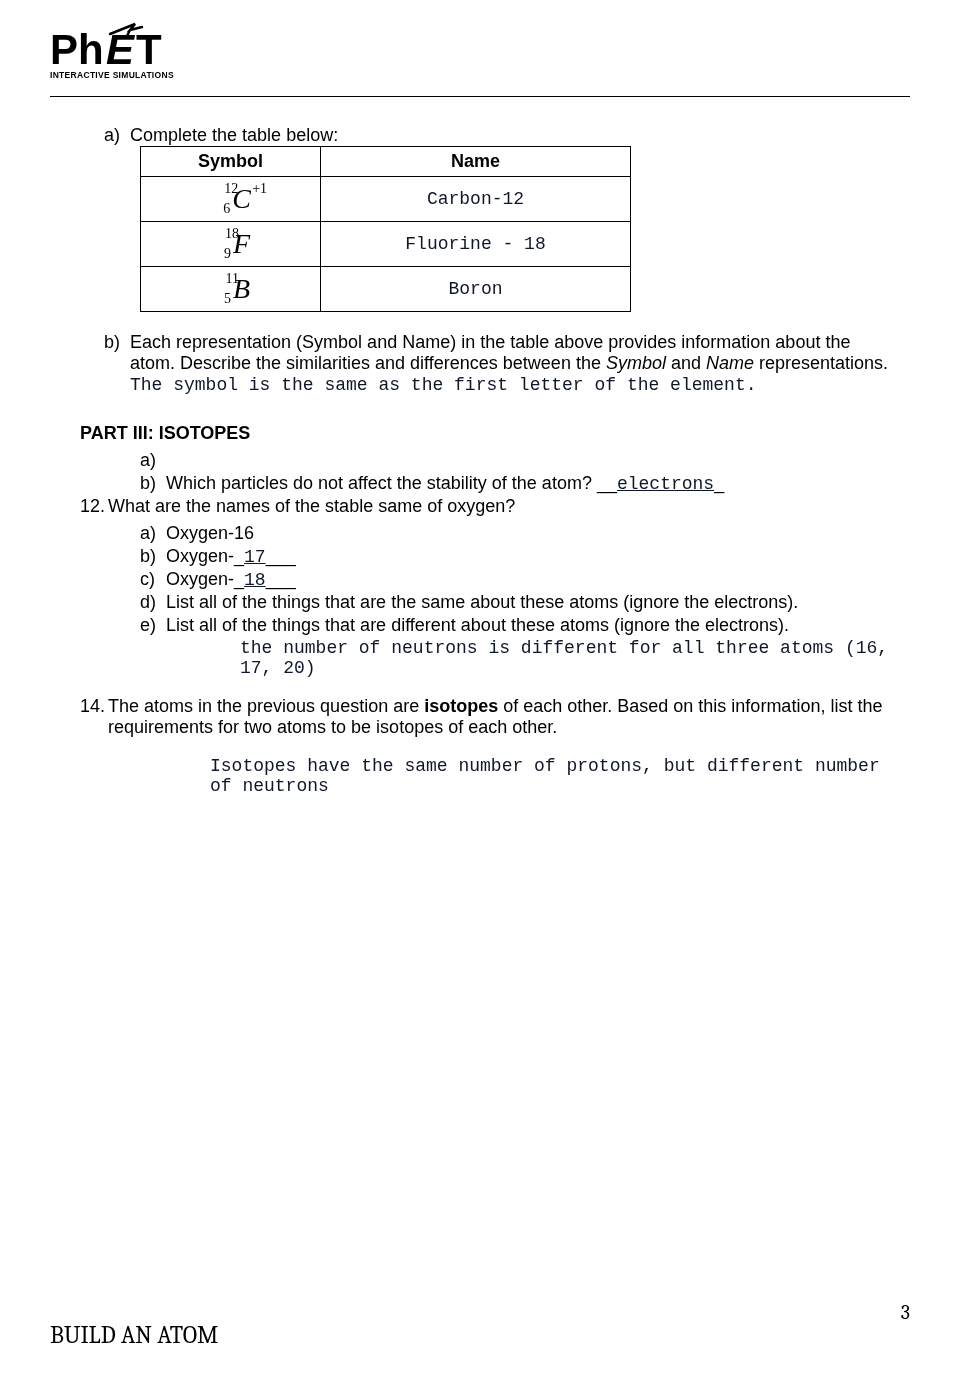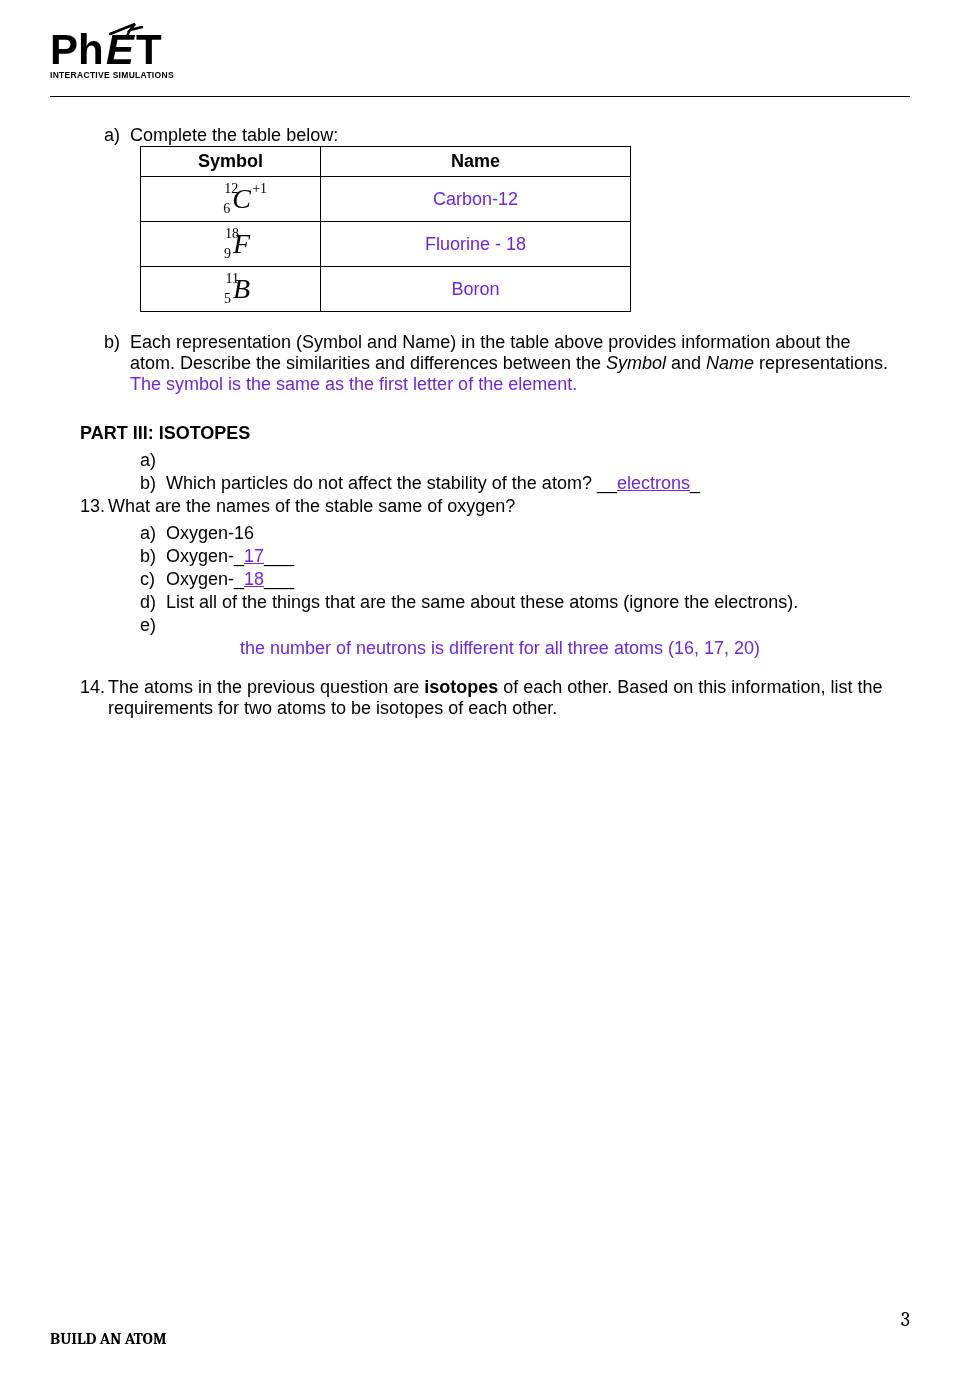--- a/index.html
+++ b/index.html
@@ -46,21 +46,21 @@
       padding: 4px 0;
     }
     td.symbol-cell {
       width: 180px;
       padding: 6px 0;
     }
     td.name-cell {
       width: 310px;
       padding: 6px 0;
     }
-    .blue { color: #6d28d9; }
+    .blue { color: #0f172a; font-family: Liberation Mono, monospace; }
     .isotope {
       font-family: 'Times New Roman', serif;
       font-style: italic;
       font-size: 28px;
       display: inline-block;
       position: relative;
       padding-left: 22px;
     }
     .isotope .mass {
       position: absolute;
@@ -111,22 +111,21 @@
     }
     .ul { text-decoration: underline; }
     .footer {
       position: absolute;
       bottom: 24px;
       left: 50px;
       right: 50px;
     }
     .footer-title {
       font-family: Cambria, Georgia, serif;
-      font-size: 16px;
-      font-weight: bold;
+      font-size: 24px;
     }
     .page-num {
       position: absolute;
       right: 0;
       top: -20px;
       font-family: Cambria, Georgia, serif;
       font-size: 20px;
     }
     .mb6 { margin-bottom: 6px; }
     .mb18 { margin-bottom: 18px; }
@@ -209,21 +208,21 @@
     </div>
     <div class="row mb18">
       <div class="al">b)</div>
       <div>
         <span>Which particles do not affect the stability of the atom? __</span><span class="blue ul">electrons</span><span>_</span>
       </div>
     </div>
   </div>
 
   <div class="q-item">
-    <div class="num">13.</div>
+    <div class="num">12.</div>
     <div>What are the names of the stable same of oxygen?</div>
   </div>
   <div class="sub-list">
     <div class="row">
       <div class="al">a)</div>
       <div>Oxygen-16</div>
     </div>
     <div class="row">
       <div class="al">b)</div>
       <div>
@@ -235,29 +234,31 @@
       <div>
         <span>Oxygen-_</span><span class="blue ul">18</span><span>___</span>
       </div>
     </div>
     <div class="row mb18">
       <div class="al">d)</div>
       <div>List all of the things that are the same about these atoms (ignore the electrons).</div>
     </div>
     <div class="row mb18">
       <div class="al">e)</div>
+      <div>List all of the things that are different about these atoms (ignore the electrons).</div>
     </div>
     <div class="indent3 blue mb18">the number of neutrons is different for all three atoms (16, 17, 20)</div>
   </div>
 
   <div class="q-item mb18">
     <div class="num">14.</div>
     <div>
       <span>The atoms in the previous question are </span><b>isotopes</b><span> of each other.  Based on this information, list the requirements for two atoms to be isotopes of each other.</span>
     </div>
   </div>
+  <div class="blue" style="padding-left:130px;">Isotopes have the same number of protons, but different number of neutrons</div>
 
 </div>
 
 <div class="footer">
   <span class="page-num">3</span>
   <span class="footer-title">BUILD AN ATOM</span>
 </div>
 
 </body></html>

